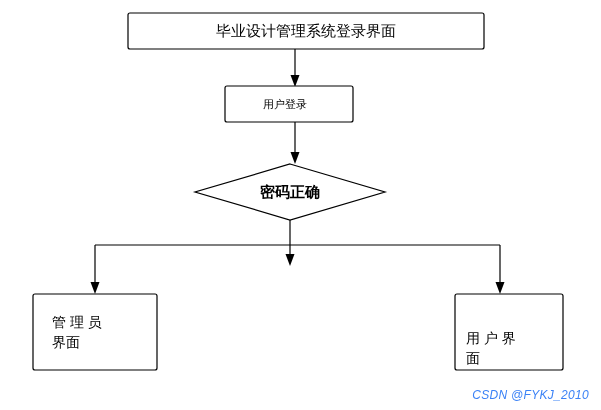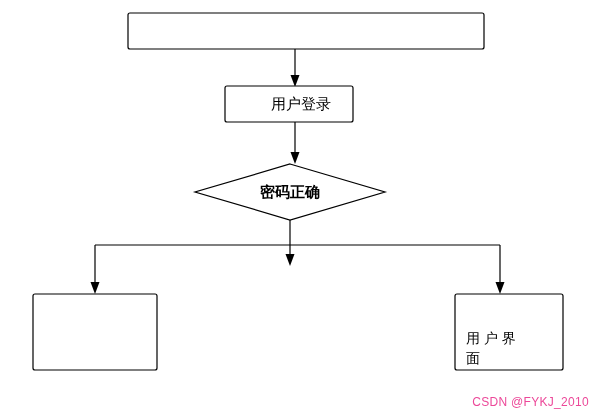--- a/index.html
+++ b/index.html
@@ -46,22 +46,21 @@
     top: 14px;
     width: 356px;
     height: 34px;
     font-size: 15px;
   }
   #login-text {
     left: 225px;
     top: 86px;
     width: 120px;
     height: 36px;
-    font-size: 15px;
-    margin-left: 16px;
+    font-size: 11px;
   }
   #decision-text {
     left: 229px;
     top: 172px;
     width: 122px;
     height: 40px;
     font-size: 15px;
     font-weight: bold;
   }
   #admin-text {
@@ -75,24 +74,25 @@
     left: 466px;
     top: 308px;
     width: 86px;
     height: 48px;
     font-size: 14px;
     margin-top: 16px;
   }
   #watermark {
     position: absolute;
     right: 12px;
-    bottom: 1px;
-    color: #ec4899;
+    bottom: 8px;
+    color: #3b82f6;
     font-size: 12px;
     letter-spacing: 0.3px;
+    font-style: italic;
   }
 </style>
 </head>
 <body>
 
 <div id="canvas">
 
   <svg class="flow" viewBox="0 0 601 410">
 
     <rect x="128" y="13" width="356" height="36" rx="2" ry="2" fill="#ffffff" stroke="#000000" stroke-width="1.2"></rect>
@@ -118,24 +118,27 @@
     <polygon points="290,266 285.5,254 294.5,254" fill="#000000"></polygon>
 
     <line x1="500" y1="245" x2="500" y2="286" stroke="#000000" stroke-width="1.2"></line>
     <polygon points="500,294 495.5,282 504.5,282" fill="#000000"></polygon>
 
     <rect x="33" y="294" width="124" height="76" rx="2" ry="2" fill="#ffffff" stroke="#000000" stroke-width="1.2"></rect>
 
     <rect x="455" y="294" width="108" height="76" rx="2" ry="2" fill="#ffffff" stroke="#000000" stroke-width="1.2"></rect>
   </svg>
 
+  <div class="node-text" id="title-text">毕业设计管理系统登录界面</div>
 
   <div class="node-text" id="login-text">用户登录</div>
 
   <div class="node-text" id="decision-text">密码正确</div>
 
+  <div class="node-text left-align" id="admin-text">管 理 员
+界面</div>
 
   <div class="node-text left-align" id="user-text">用 户 界
 面</div>
 
   <div id="watermark">CSDN @FYKJ_2010</div>
 
 </div>
 
 </body></html>

